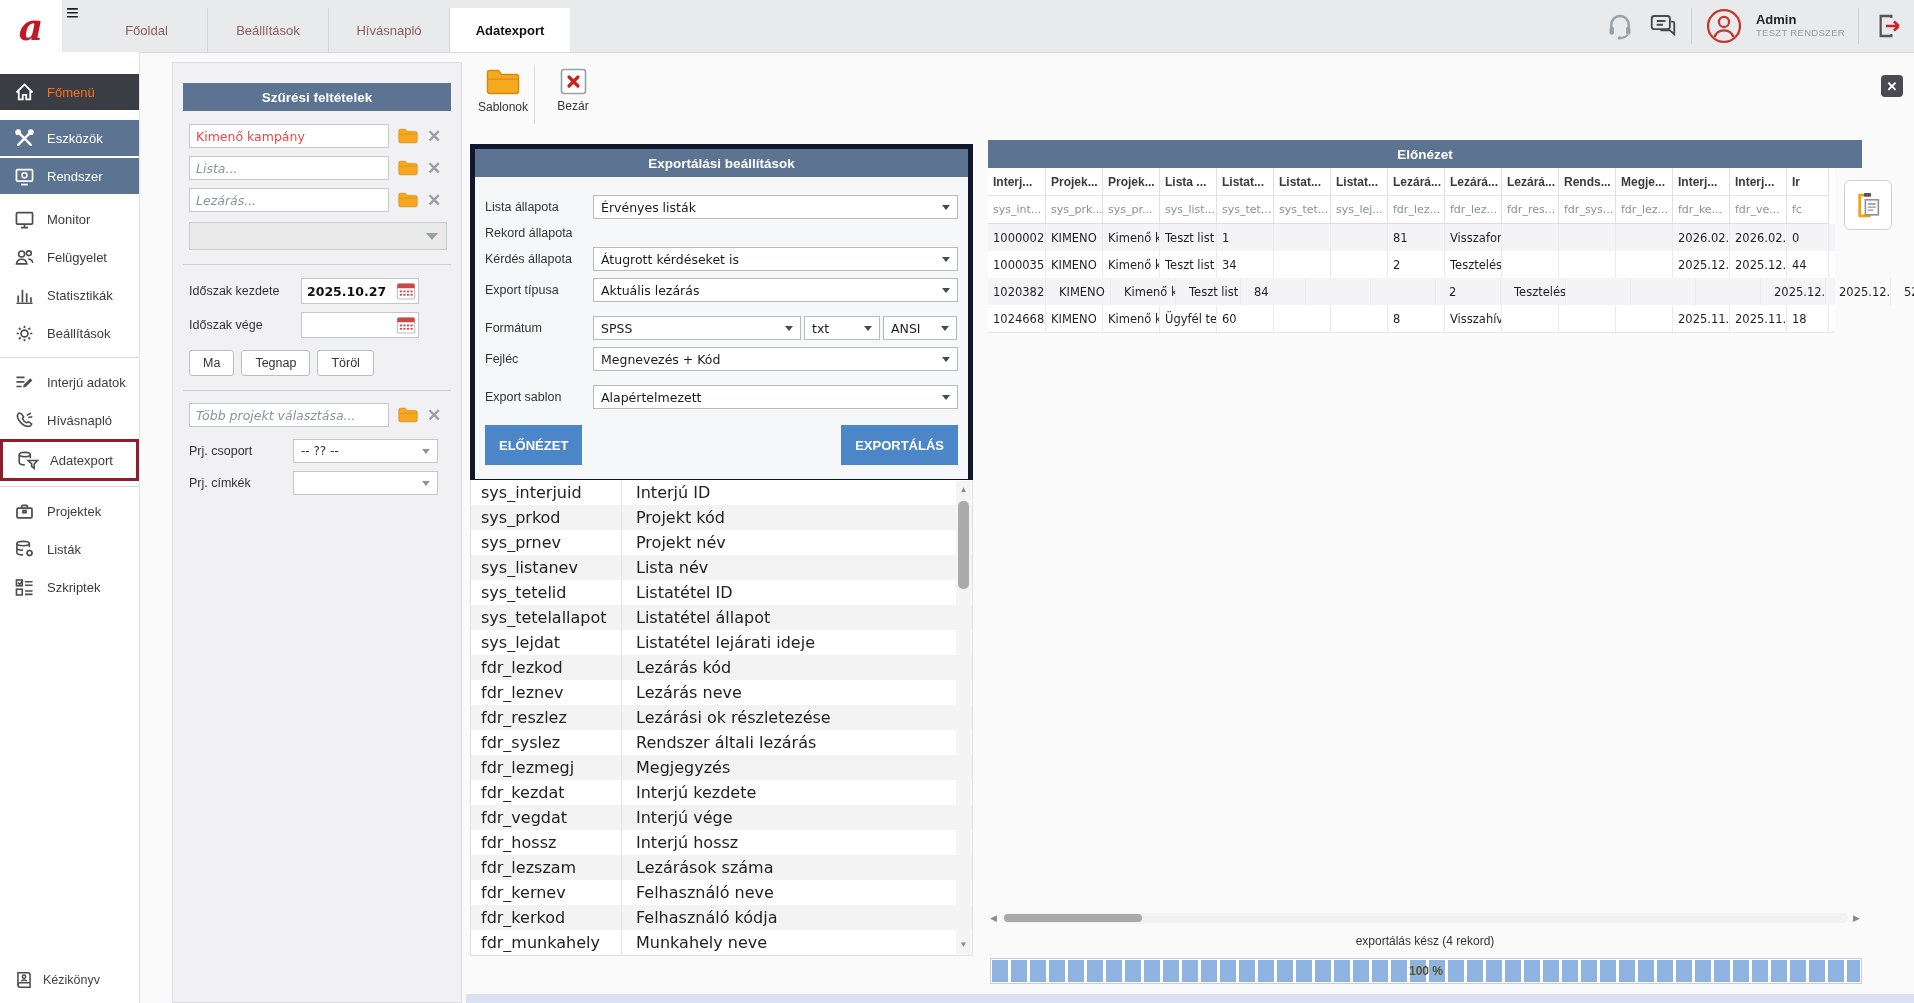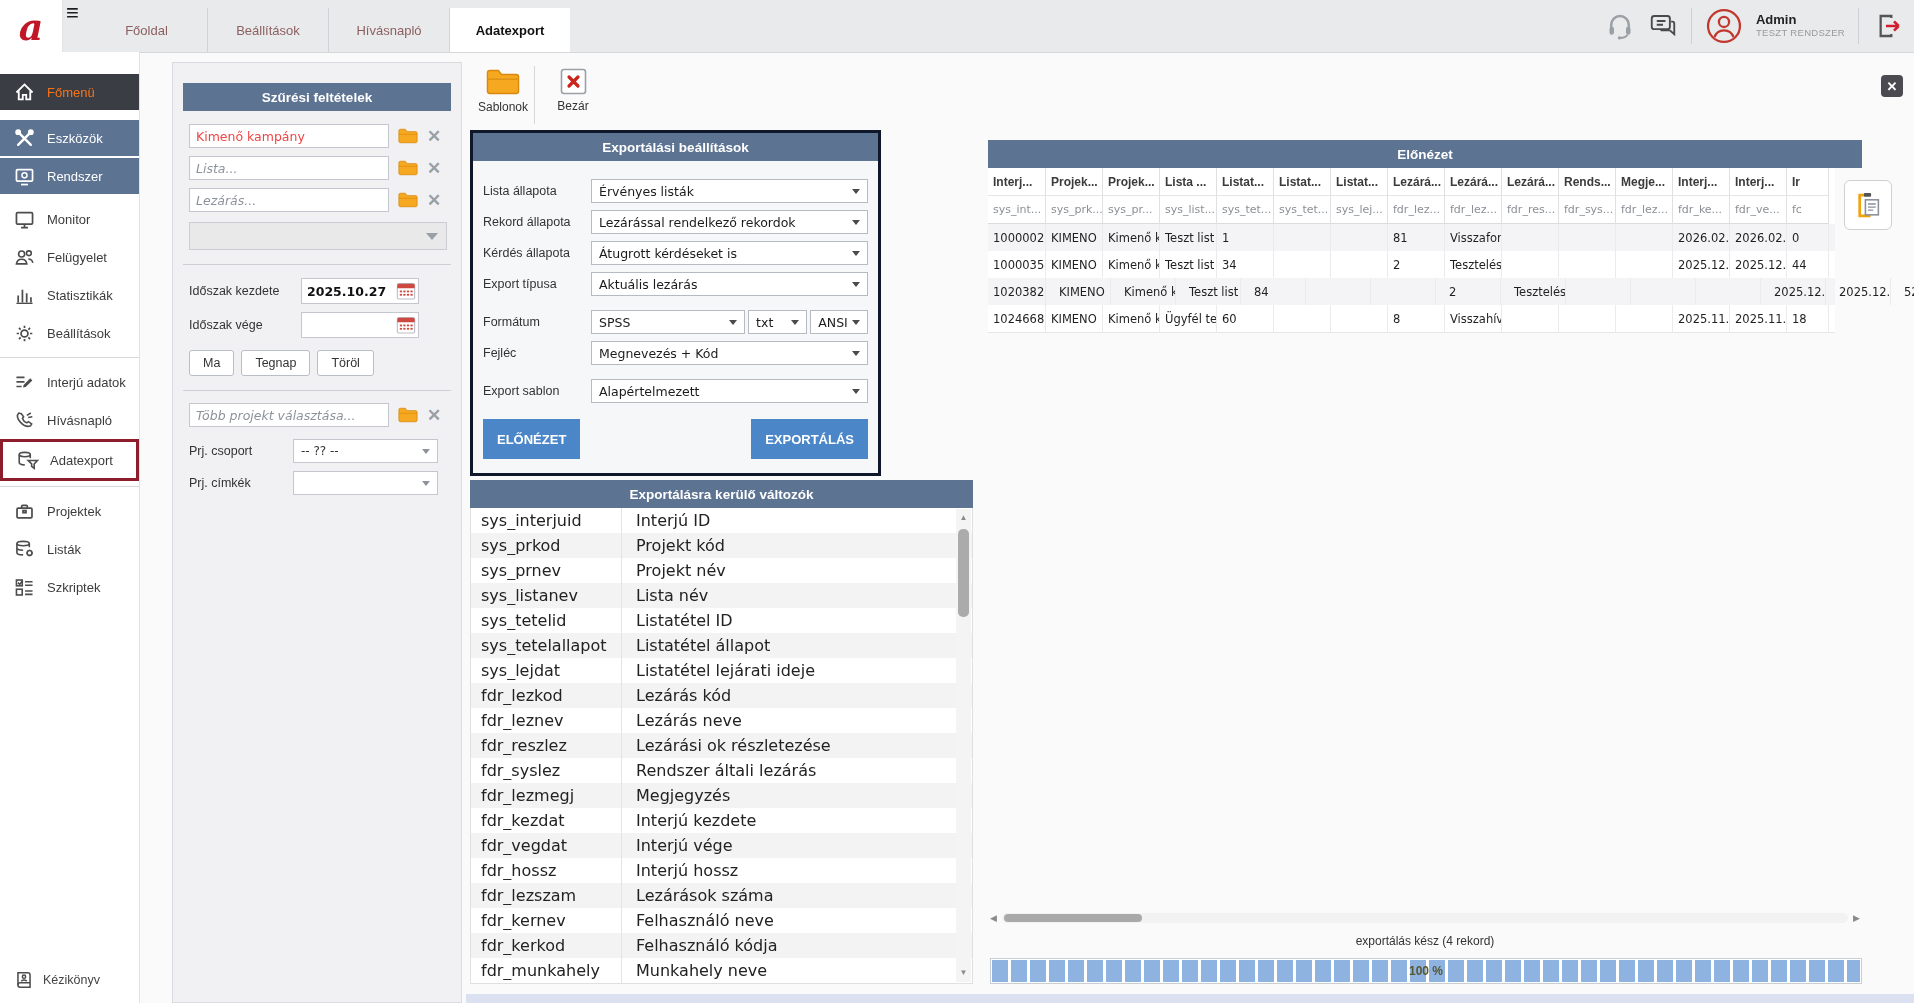--- a/index.html
+++ b/index.html
@@ -64,21 +64,21 @@
   
   .main-col{position:absolute;left:470px;top:62px;width:505px;bottom:0;}
   .toolbar{position:relative;height:70px;}
   .tool{position:absolute;top:6px;text-align:center;font-size:12px;color:#333;cursor:pointer;}
   .tool .t-ic{display:block;margin:0 auto 4px;}
   .tool-sablonok{left:2px;width:62px;}
   .tool-sablonok .t-ic{width:36px;height:28px;}
   .tool-bezar{left:76px;width:54px;}
   .tool-bezar .t-ic{width:27px;height:27px;}
   .tool-sep{position:absolute;left:64px;top:4px;height:58px;width:1px;background:#d8d8da;}
-  .settings{position:absolute;top:68px;left:0;width:411px;background:#f6f7f8;border:3px solid #0f172a;box-sizing:border-box;padding-bottom:14px;}
+  .settings{position:absolute;top:82px;left:0;width:503px;background:#f6f7f8;border:5px solid #0f172a;box-sizing:border-box;padding-bottom:14px;}
   .s-row{display:flex;align-items:center;margin:7px 10px 0;}
   .s-label{width:108px;font-size:12.5px;color:#333;flex:0 0 108px;}
   .sel{height:24px;background:#fff;border:1px solid #b6bac1;display:flex;align-items:center;padding:0 7px;box-sizing:border-box;
     font-family:"DejaVu Sans",sans-serif;font-size:12.5px;color:#1b1b1b;cursor:pointer;}
   .sel.grow{flex:1;}
   .s-row.gap{margin-top:14px;}
   .s-btn-row{display:flex;margin:16px 10px 0;}
   .btn-blue{background:#4a86c8;color:#fff;font-weight:bold;font-size:13px;border:none;height:40px;padding:0 14px;cursor:pointer;}
   .btn-export{margin-left:auto;}
 
@@ -465,24 +465,20 @@
 
       <div class="s-row" style="margin-top:18px;">
         <span class="s-label">Lista állapota</span>
         <div class="sel grow">
           <span>Érvényes listák</span>
           <span class="caret"></span>
         </div>
       </div>
       <div class="s-row">
         <span class="s-label">Rekord állapota</span>
-        <div class="sel grow">
-          <span>Lezárással rendelkező rekordok</span>
-          <span class="caret"></span>
-        </div>
       </div>
       <div class="s-row">
         <span class="s-label">Kérdés állapota</span>
         <div class="sel grow">
           <span>Átugrott kérdéseket is</span>
           <span class="caret"></span>
         </div>
       </div>
       <div class="s-row">
         <span class="s-label">Export típusa</span>
@@ -522,21 +518,20 @@
         </div>
       </div>
 
       <div class="s-btn-row">
         <button class="btn-blue">ELŐNÉZET</button>
         <button class="btn-blue btn-export">EXPORTÁLÁS</button>
       </div>
     </div>
 
     <div class="vars">
-      <div class="panel-hdr">Exportálásra kerülő változók</div>
       <div class="v-list" id="v-list">
         <div class="v-row">
             <span class="v-code">sys_interjuid</span>
             <span class="v-name">Interjú ID</span>
           </div>
           <div class="v-row">
             <span class="v-code">sys_prkod</span>
             <span class="v-name">Projekt kód</span>
           </div>
           <div class="v-row">

